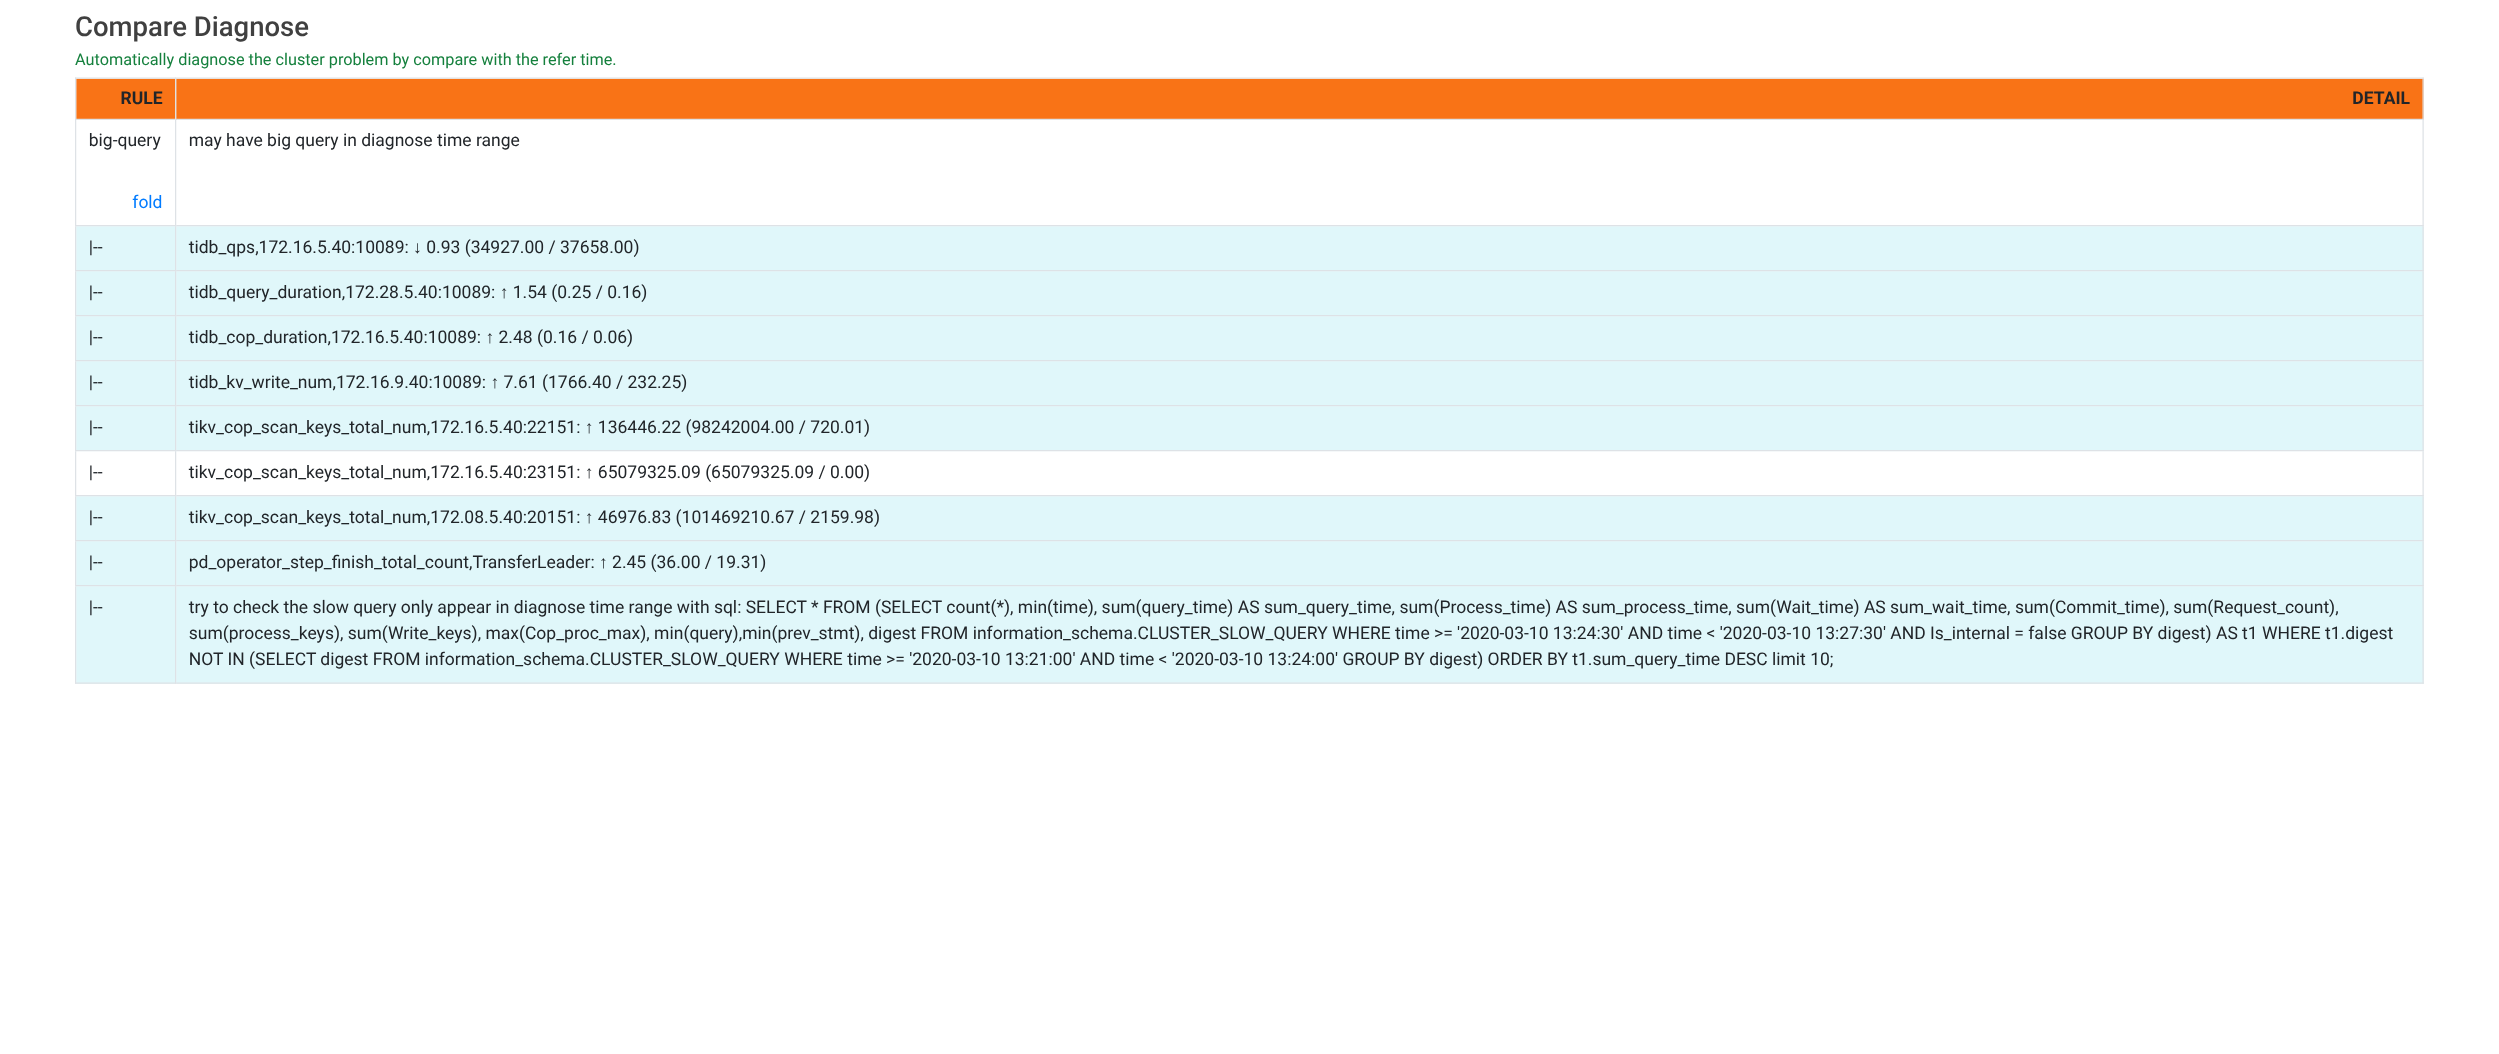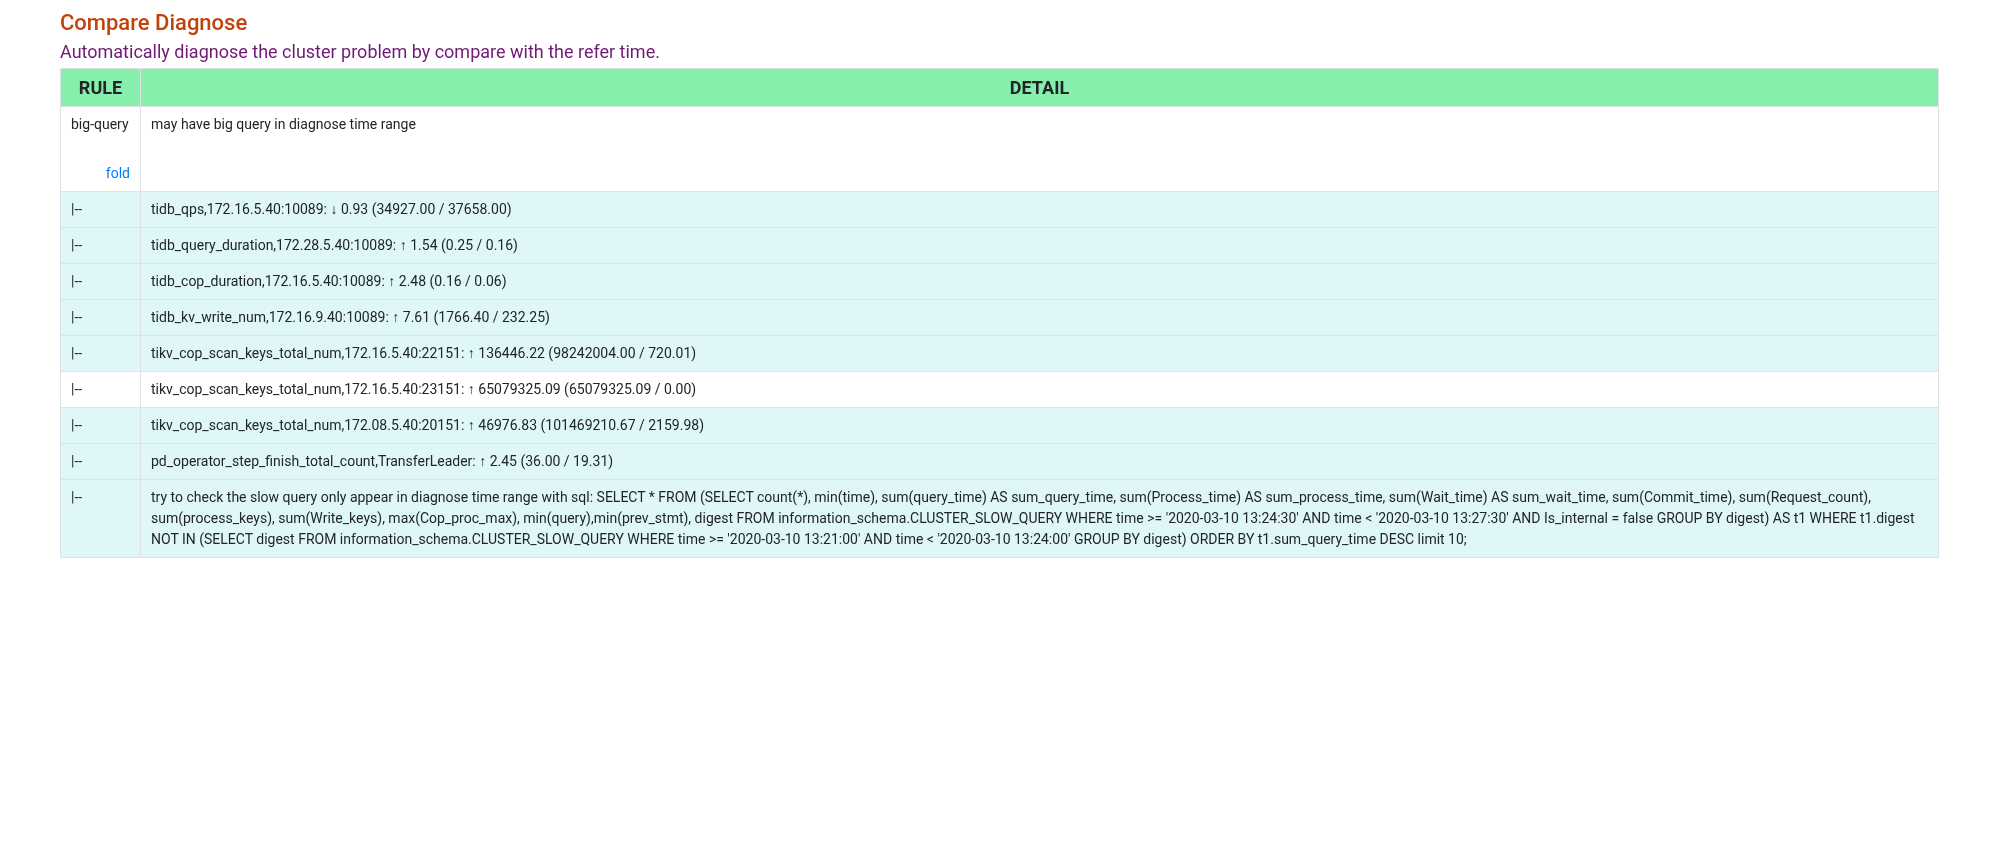--- a/index.html
+++ b/index.html
@@ -10,40 +10,40 @@
     body {
       font-family: -apple-system, BlinkMacSystemFont, "Segoe UI", Roboto, "Helvetica Neue", Arial, sans-serif;
       background: #fff;
       color: #333;
       padding: 10px 60px;
       font-size: 14px;
     }
     .page-title {
       font-size: 22px;
       font-weight: 500;
-      color: #c2410c;
+      color: #404040;
       margin-bottom: 6px;
     }
     .page-subtitle {
-      font-size: 18px;
-      color: #701a75;
+      font-size: 13px;
+      color: #15803d;
       margin-bottom: 6px;
     }
     table {
       width: 100%;
       border-collapse: collapse;
       border: 1px solid #dee2e6;
     }
     th {
-      text-align: center;
+      text-align: right;
       font-weight: 700;
       padding: 8px 10px;
       border: 1px solid #dee2e6;
-      background: #86efac;
-      font-size: 18px;
+      background: #f97316;
+      font-size: 14px;
       color: #212529;
     }
     td {
       padding: 7px 10px;
       border: 1px solid #dee2e6;
       vertical-align: top;
       font-size: 14px;
       color: #212529;
       line-height: 1.5;
       margin-top: 43px;

